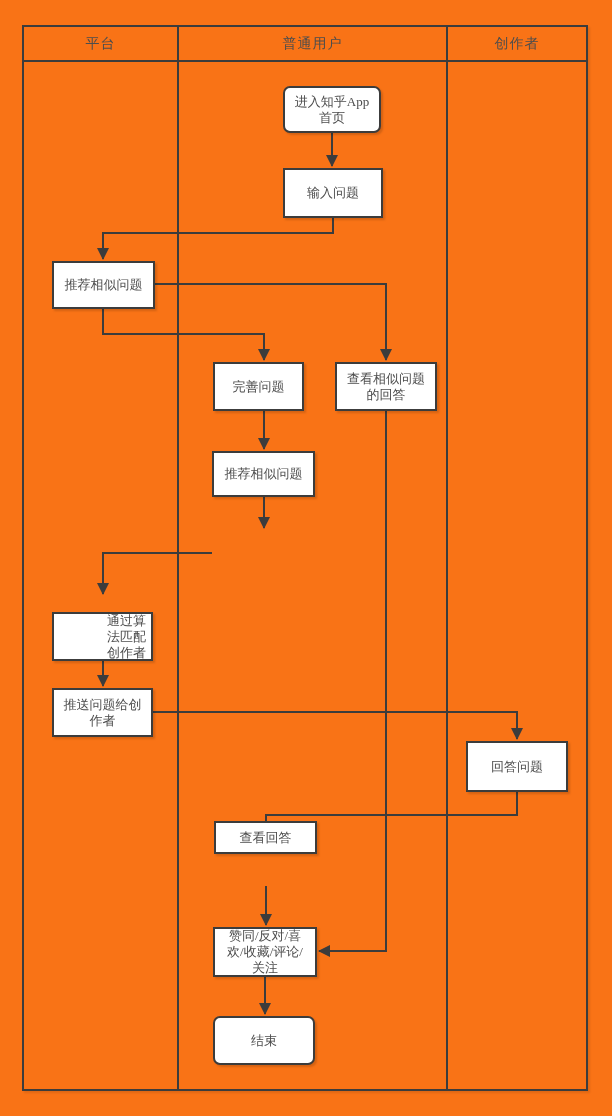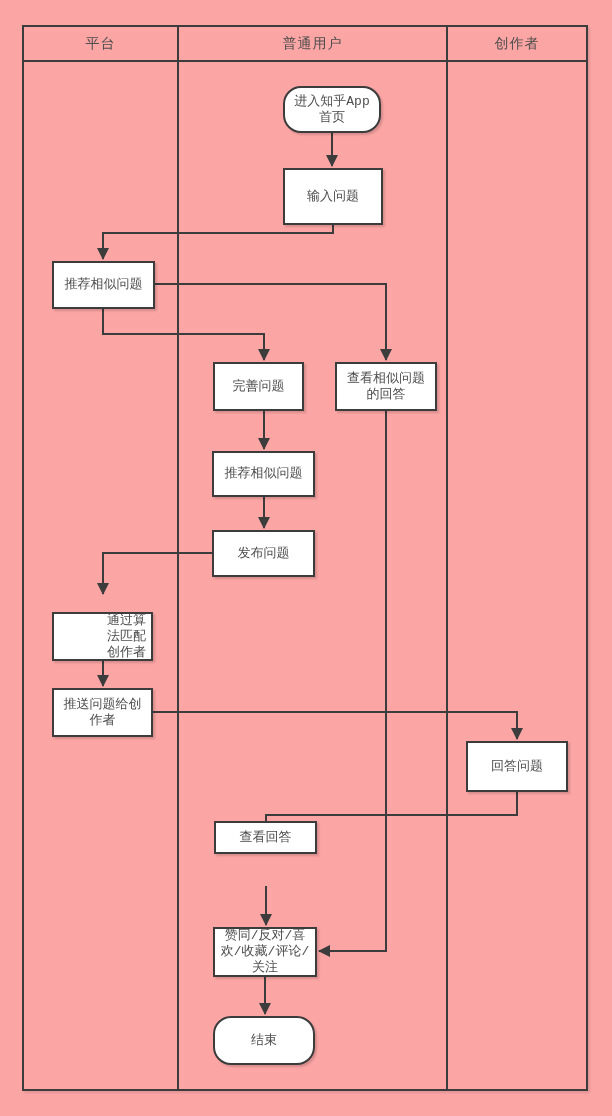--- a/index.html
+++ b/index.html
@@ -4,22 +4,22 @@
 <style>
   html, body {
     margin: 0;
     padding: 0;
     background: #ffffff;
   }
   .canvas {
     position: relative;
     width: 612px;
     height: 1116px;
-    background: #fca5a5;
-    font-family: Liberation Mono, monospace;
+    background: #f97316;
+    font-family: Liberation Serif, serif;
     color: #4d4d4d;
     overflow: hidden;
   }
   .edges-layer {
     position: absolute;
     left: 0; top: 0;
     width: 612px; height: 1116px;
     pointer-events: none;
   }
   
@@ -49,21 +49,21 @@
   .node {
     position: absolute;
     background: #ffffff;
     border: 2px solid #3c3c3c;
     box-sizing: border-box;
     display: flex; align-items: center; justify-content: center;
     font-size: 13px;
     line-height: 16px;
     box-shadow: 2px 2px 2px rgba(0,0,0,0.15);
   }
-  .node.rounded { border-radius: 18px; }
+  .node.rounded { border-radius: 7px; }
   .node .lbl {
     white-space: pre-line;
     text-align: center;
     padding: 0 2px;
   }
 </style>
 </head>
 <body>
 
 <div class="canvas">
@@ -103,38 +103,35 @@
     <span>普通用户</span>
   </div>
   <div class="lane-header l2">
     <span>创作者</span>
   </div>
 
   <div class="node rounded" style="left:283px; top:86px;  width:98px;  height:47px;">
     <span class="lbl">进入知乎App
 首页</span>
   </div>
-  <div class="node" style="left:283px; top:168px; width:100px; height:57px;">
+  <div class="node" style="left:283px; top:168px; width:100px; height:50px;">
     <span class="lbl">输入问题</span>
   </div>
   <div class="node" style="left:52px;  top:261px; width:103px; height:48px;">
     <span class="lbl">推荐相似问题</span>
   </div>
   <div class="node" style="left:213px; top:362px; width:91px; height:49px;">
     <span class="lbl">完善问题</span>
   </div>
   <div class="node" style="left:335px; top:362px; width:102px; height:49px;">
     <span class="lbl">查看相似问题
 的回答</span>
   </div>
   <div class="node" style="left:212px; top:451px; width:103px; height:46px;">
     <span class="lbl">推荐相似问题</span>
-  </div>
-  <div class="node" style="left:212px; top:530px; width:103px; height:47px;">
-    <span class="lbl">发布问题</span>
   </div>
   <div class="node" style="left:52px;  top:612px; width:101px; height:49px;padding-left:48px;">
     <span class="lbl">通过算法匹配
 创作者</span>
   </div>
   <div class="node" style="left:52px;  top:688px; width:101px; height:49px;">
     <span class="lbl">推送问题给创
 作者</span>
   </div>
   <div class="node" style="left:466px; top:741px; width:102px; height:51px;">

